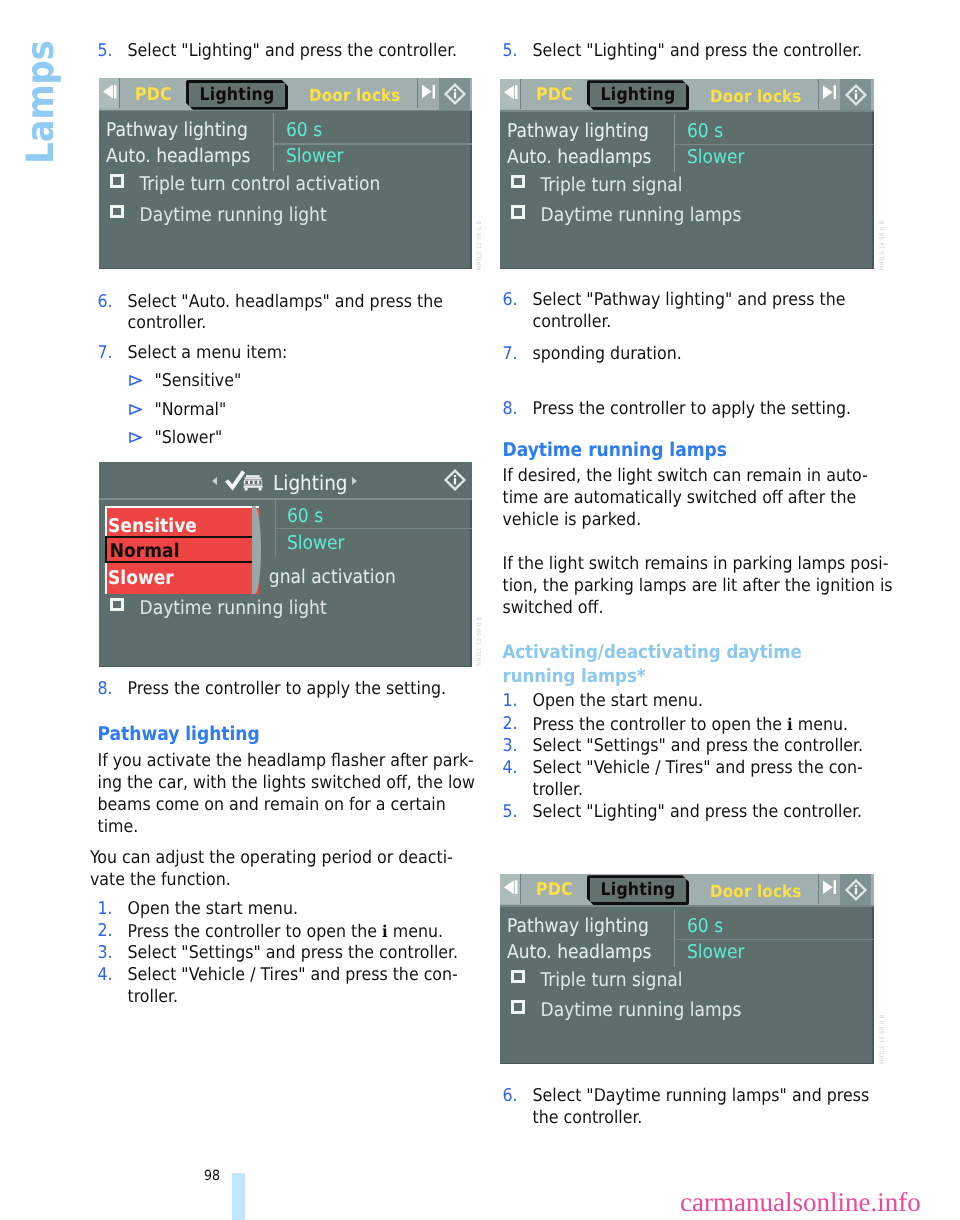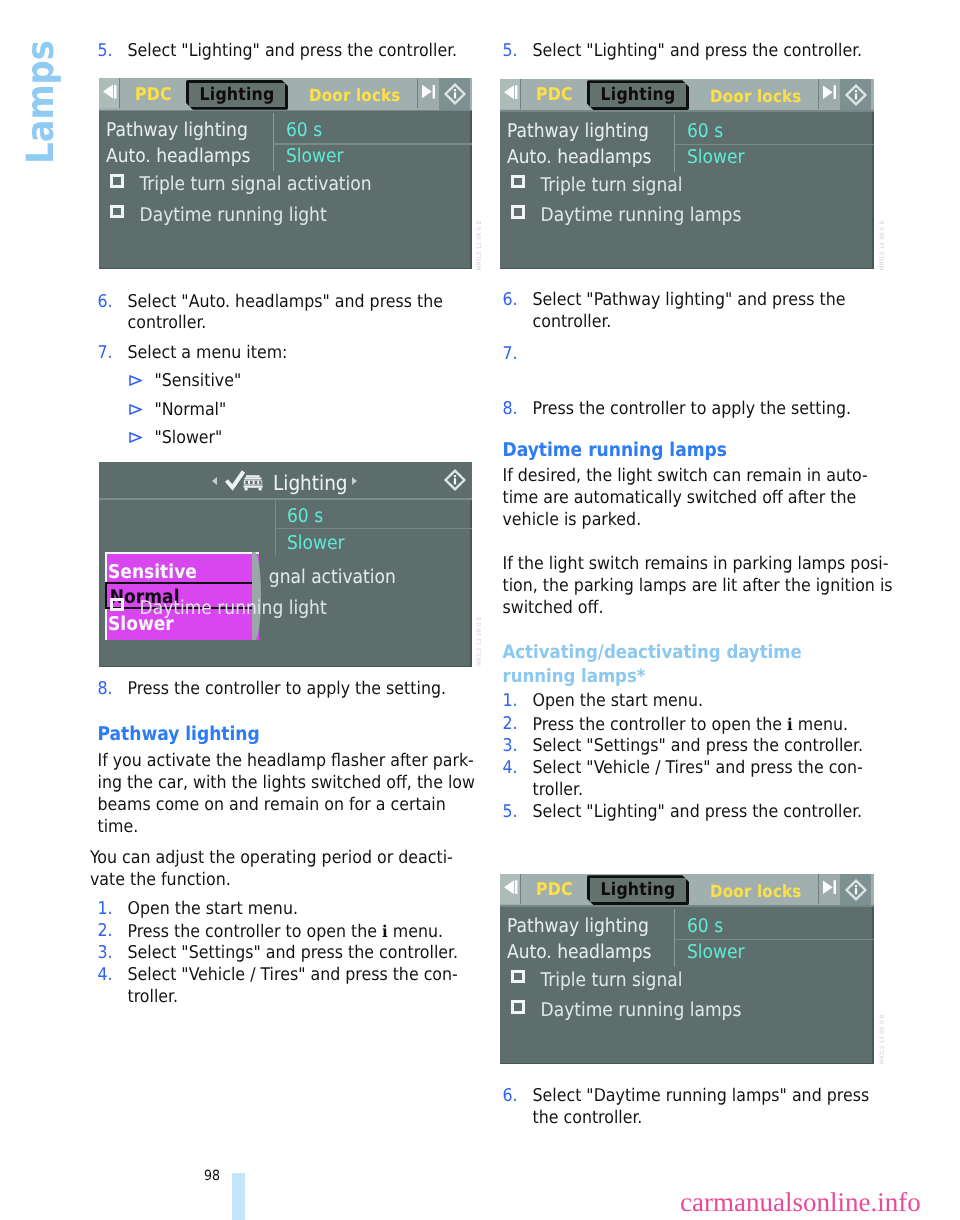--- a/index.html
+++ b/index.html
@@ -81,22 +81,22 @@
   .hdcheck{position:absolute;left:126px;top:7.5px;width:40px;height:22px;}
   .hdtitle{position:absolute;left:174px;top:8.5px;font-size:20.5px;color:#eef2f1;}
   .hdarrR{position:absolute;left:252.5px;top:14.5px;width:0;height:0;
       border-left:5px solid #c6d0cf;border-top:4px solid transparent;border-bottom:4px solid transparent;}
   .compass2{top:2px;left:340px;background:transparent;}
   .partial{position:absolute;left:169.8px;top:104px;font-size:19px;color:#e2eae9;}
   .vcol2{left:175.5px;top:38px;width:1.6px;height:56px;background:#7b8c8a;}
   .valA2{left:188px;top:43.3px;}
   .valB2{left:188px;top:69.7px;}
   .vsep2{left:177px;top:65.7px;right:0;height:1.5px;background:#758785;}
-  .popup{position:absolute;left:6px;top:44.3px;width:152px;height:86px;background:#d946ef;
-      border-left:2.2px solid #f2f6f5;border-top:2.2px solid #f2f6f5;margin-top:46px;}
+  .popup{position:absolute;left:6px;top:44.3px;width:152px;height:86px;background:#ef4444;
+      border-left:2.2px solid #f2f6f5;border-top:2.2px solid #f2f6f5;}
   .pitem{position:absolute;left:1px;font-size:19px;font-weight:bold;color:#f4f8f7;white-space:nowrap;}
   .p1{top:6.6px;}
   .p3{top:59.2px;}
   .psel{left:-2.2px;top:27.4px;width:153px;height:27px;box-sizing:border-box;
       border:2.6px solid #0e100f;color:#0e100f;padding:2px 3px;}
   .pcurve{position:absolute;right:-1.5px;top:-2.2px;width:9px;height:88.2px;
       background:#9aa9a7;border-radius:0 70% 70% 0 / 0 50% 50% 0;}
   .chkC{top:134.5px;}
 
 </style>
@@ -137,21 +137,21 @@
             <rect x="11.9" y="11.2" width="2.2" height="6.2" fill="#f6faf9"></rect>
             <rect x="11.9" y="8.0" width="2.2" height="2.2" fill="#f6faf9"></rect>
           </svg>
         </div>
   <div class="lbl lblA">Pathway lighting</div>
   <div class="lbl lblB">Auto. headlamps</div>
   <div class="vcol"></div>
   <div class="val valA">60 s</div>
   <div class="vsep"></div>
   <div class="val valB">Slower</div>
-  <div class="chk chkA"><span class="cbox"></span><span class="ctx">Triple turn signal activation</span></div>
+  <div class="chk chkA"><span class="cbox"></span><span class="ctx">Triple turn control activation</span></div>
   <div class="chk chkB"><span class="cbox"></span><span class="ctx">Daytime running light</span></div>
 </div>
 <div class="photocap" style="left:476px;top:212px;height:58px;">MRTLS 12 0R 0 B</div>
 <div class="step" style="left:97.5px;top:291.5px;">
   <span class="n">6.</span>
   <span class="t">
           <span class="ln">Select "Auto. headlamps" and press the</span>
           <span class="ln">controller.</span>
         </span>
 </div>
@@ -308,20 +308,21 @@
 <div class="step" style="left:502.5px;top:290.2px;">
   <span class="n">6.</span>
   <span class="t">
           <span class="ln">Select "Pathway lighting" and press the</span>
           <span class="ln">controller.</span>
         </span>
 </div>
 <div class="step" style="left:502.5px;top:343.8px;">
   <span class="n">7.</span>
   <span class="t">
+          <span class="ln">sponding duration.</span>
         </span>
 </div>
 <div class="step" style="left:502.5px;top:398.8px;">
   <span class="n">8.</span>
   <span class="t">
           <span class="ln">Press the controller to apply the setting.</span>
         </span>
 </div>
 <div class="h2" style="left:502.5px;top:439px;">Daytime running lamps</div>
 <div class="tx" style="left:502.5px;top:466.2px;">

